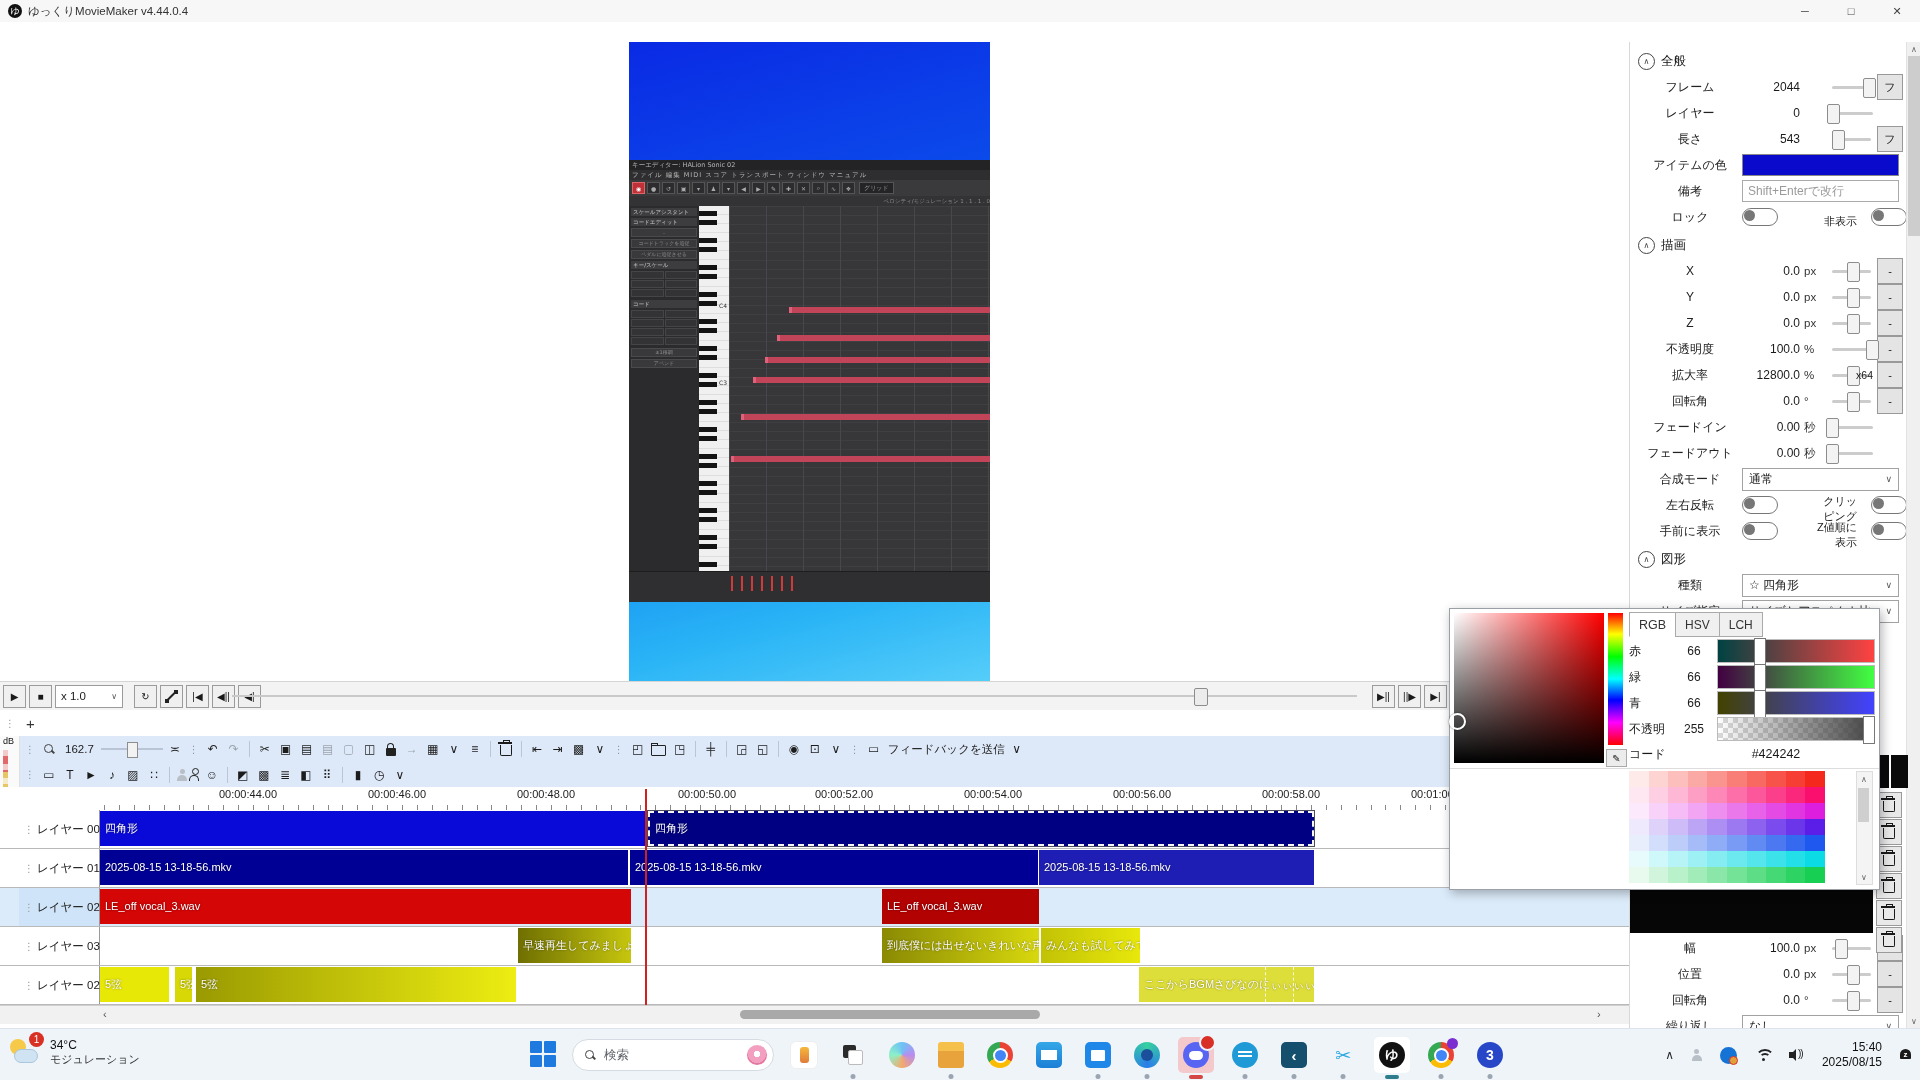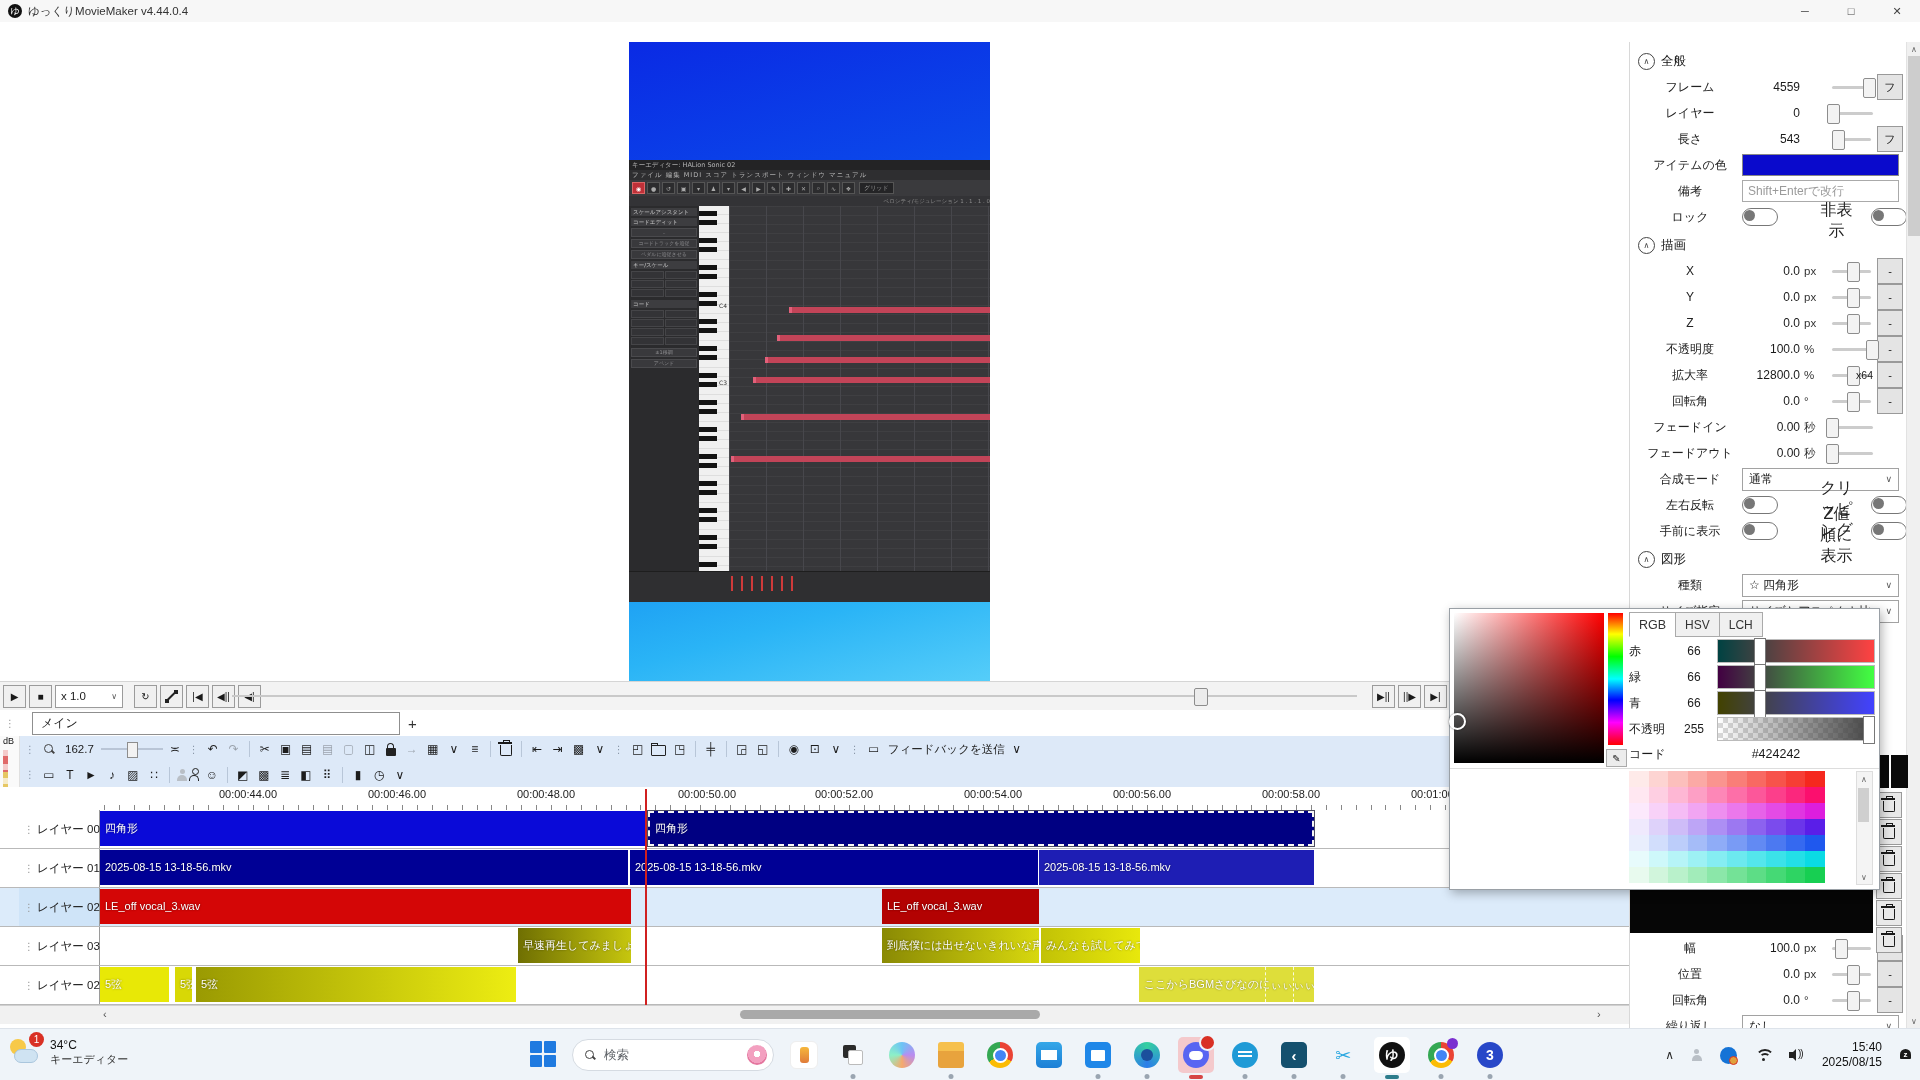--- a/index.html
+++ b/index.html
@@ -56,21 +56,21 @@
   .p-slider .thumb{position:absolute;top:1px;width:11px;height:18px;background:#f3f3f3;border:1px solid #8d8d8d;border-radius:2px;}
   .p-note{position:absolute;right:0px;top:4px;font-size:10.5px;color:#222;}
   .p-btn{width:24px;height:24px;background:#e4e4e4;border:1px solid #999;display:flex;align-items:center;justify-content:center;font-size:11px;margin-right:4px;flex-shrink:0;}
   .p-ctrl{flex:1;margin-right:8px;}
   .p-color{height:20px;border:1px solid #888;}
   .p-input{height:20px;border:1px solid #aaa;display:flex;align-items:center;padding-left:5px;font-size:12px;color:#9a9a9a;background:#fff;}
   .p-drop{height:21px;border:1px solid #a2a2a2;background:#fff;display:flex;align-items:center;padding:0 6px;font-size:12px;color:#222;}
   .p-drop .dd-caret{margin-left:auto;color:#555;font-size:9px;}
   .toggle{width:34px;height:16px;border:1.5px solid #777;border-radius:9px;position:relative;flex-shrink:0;}
   .toggle::after{content:"";position:absolute;left:1px;top:1px;width:11px;height:11px;border-radius:50%;background:#777;}
-  .tg2-label{font-size:16px;color:#222;margin:8px 14px 0 38px;width:70px;text-align:center;}
+  .tg2-label{font-size:11px;color:#222;margin:8px 14px 0 38px;width:70px;text-align:right;}
   #panel-black-bar{position:absolute;left:0px;top:847px;width:243px;height:44px;background:#060606;}
   #panel-bottom{position:absolute;left:0;top:893px;width:277px;}
   #panel-scroll{position:absolute;right:0;top:0;width:14px;height:986px;background:#f0f0f0;border-left:1px solid #e2e2e2;}
   #panel-scroll .sb-thumb{position:absolute;left:1px;top:14px;width:12px;height:180px;background:#cdcdcd;}
   .sb-arrow{position:absolute;left:0;width:14px;height:14px;color:#666;font-size:8px;display:flex;align-items:center;justify-content:center;}
   
   #trash-col{position:absolute;left:1874px;top:755px;width:34px;}
   .black-sq{position:absolute;top:0;height:33px;background:#0a0a0a;}
   .trash-btn{position:absolute;left:2px;width:24px;height:24px;background:#e9e9e9;border:1px solid #9a9a9a;display:flex;align-items:center;justify-content:center;}
   .ic-trash{position:relative;width:10px;height:10px;border:1.3px solid #1a1a1a;border-top:none;border-radius:0 0 2px 2px;margin-top:3px;}
@@ -302,21 +302,21 @@
   </div>
 
   <div id="panel">
     <div id="panel-top">
         <div class="prop-section">
           <div class="sec-circle">∧</div>
           <div class="sec-label">全般</div>
         </div>
         <div class="prop-row">
           <div class="prop-label">フレーム</div>
-          <div class="prop-value">4559</div>
+          <div class="prop-value">2044</div>
           <div class="prop-unit"></div>
           <div class="p-slider">
             <div class="track"></div>
             <div class="thumb" style="left: calc(88% - 5px);"></div>
           </div>
           <div class="p-btn">フ</div>
         </div>
         <div class="prop-row">
           <div class="prop-label">レイヤー</div>
           <div class="prop-value">0</div>
@@ -696,21 +696,20 @@
           <div id="seek-thumb" style="left:962px"></div>
         </div>
       <div id="tp-right">
           <div class="tp-btn">▶||</div>
           <div class="tp-btn">||▶</div>
           <div class="tp-btn">▶|</div>
         </div>
     </div>
     <div id="tabrow">
       <span class="row-handle">⋮</span>
-      <div id="main-tab">メイン</div>
       <div id="add-tab">+</div>
     </div>
     <div class="icon-row" id="toolbar1">
         <div class="tb-dots">⋮</div>
         <div class="tb-icon">
           <span class="icon-magnifier"></span>
         </div>
         <div id="zoom-val">162.7</div>
         <div class="mini-slider">
           <div class="track"></div>
@@ -962,21 +961,21 @@
 
   <div id="taskbar">
     <div id="weather">
       <div id="weather-icon">
         <div class="w-sun"></div>
           <div class="w-cloud"></div>
         <div class="w-badge">1</div>
       </div>
       <div id="weather-text">
         <div class="t1">34°C</div>
-        <div class="t2">キーエディター</div>
+        <div class="t2">モジュレーション</div>
       </div>
     </div>
     <div id="start-btn">
         <div></div>
         <div></div>
         <div></div>
         <div></div>
       </div>
     <div id="search-pill">
       <span class="icon-magnifier"></span>

